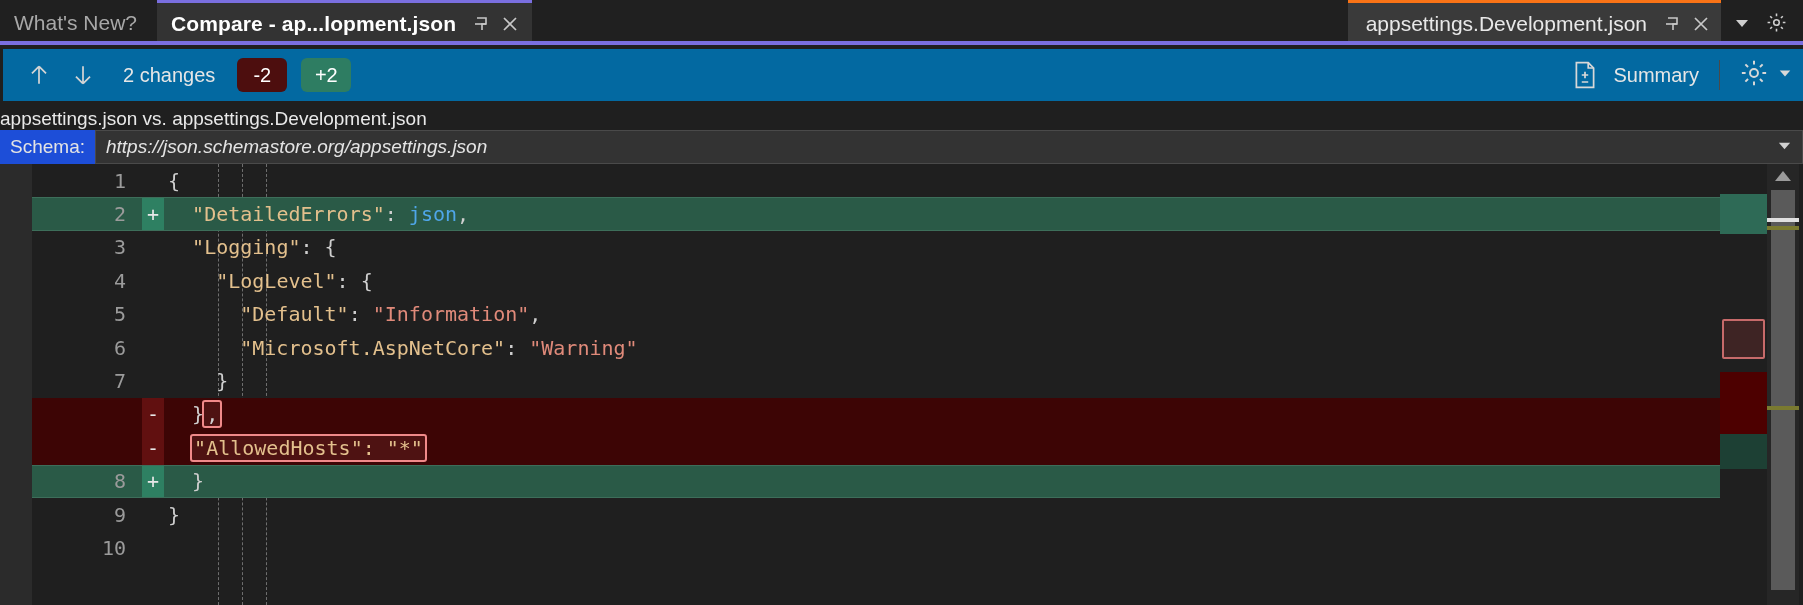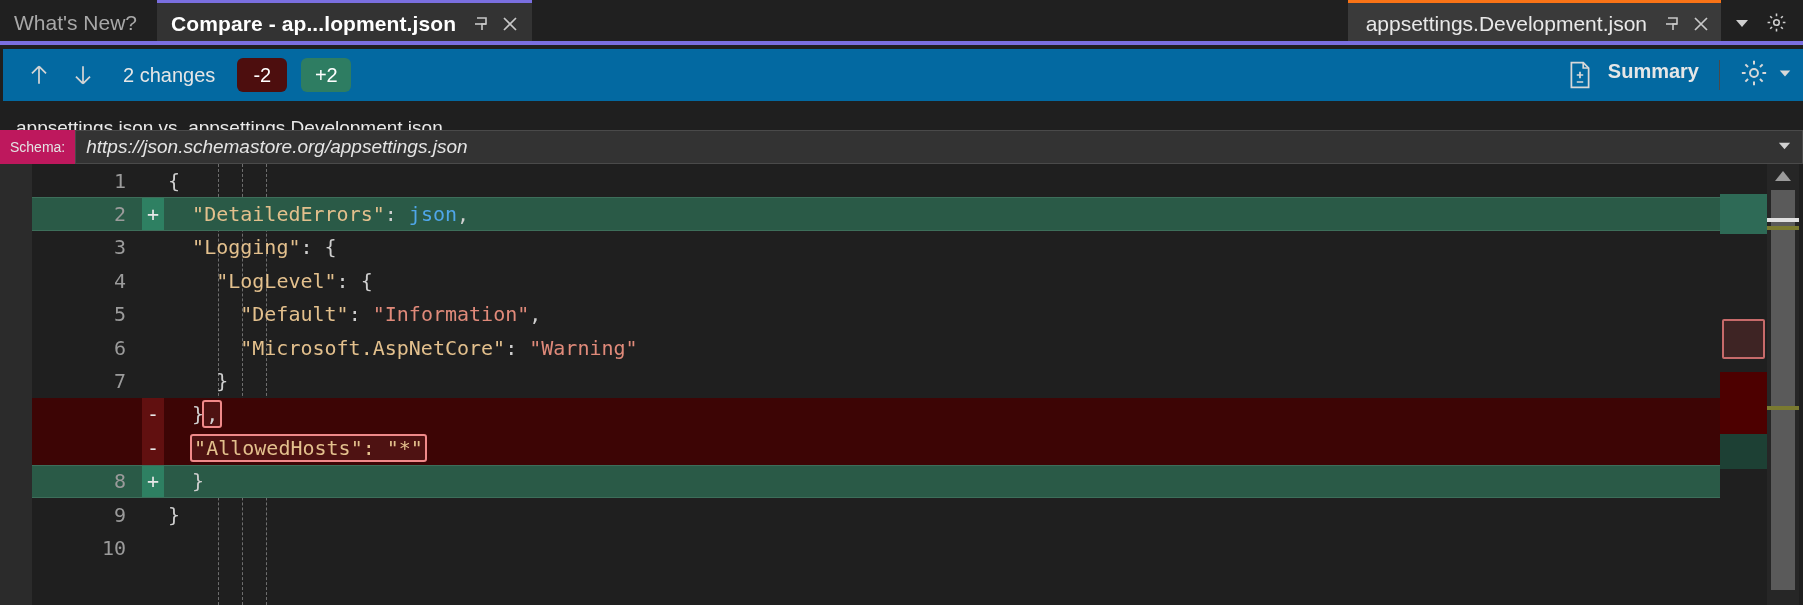--- a/index.html
+++ b/index.html
@@ -62,41 +62,41 @@
     color: #e6e6e6; font-size: 20px; margin-left: 18px; margin-right: 22px; white-space: nowrap;
   }
   .badge {
     height: 34px; min-width: 50px; border-radius: 6px; display: flex;
     align-items: center; justify-content: center; font-size: 20px;
     color: #ffffff; padding: 0 12px; margin-right: 14px;
   }
   .badge.del { background: #4d0e0e; }
   .badge.add { background: #2e7d62; }
   .toolbar-spacer { flex: 1 1 auto; }
-  .summary-btn { display: flex; align-items: flex-start; color: #e6e6e6; font-size: 20px; font-weight: bold; }
+  .summary-btn { display: flex; align-items: center; color: #e6e6e6; font-size: 20px; }
   .summary-icon { width: 30px; height: 30px; margin-right: 10px; color: #d8d8d8; display:flex; align-items:center; }
   .tb-sep { width: 1px; height: 30px; background: #4a4a4a; margin: 0 20px; }
   .gear-wrap { display: flex; align-items: center; color: #d8d8d8; }
   .caret { margin-left: 10px; }
 
   
   .compare-sub {
-    position: absolute; left: 0; top: 113px; width: 1803px; height: 30px;
-    background: #1f1f1f; display: flex; align-items: center; padding-left: 16px;
+    position: absolute; left: 0; top: 104px; width: 1803px; height: 30px;
+    background: #1f1f1f; display: flex; align-items: center; padding-left: 0;
   }
   .compare-sub span { color: #e9e9e9; font-size: 19px; }
 
   
   .schema-bar {
     position: absolute; left: 0; top: 130px; width: 1803px; height: 34px;
     background: #1f1f1f; display: flex; align-items: stretch;
   }
   .schema-label {
     display: flex; align-items: center; padding: 0 10px 0 10px;
-    color: #e4e4e4; font-size: 14px; background: #be185d; white-space: nowrap;
+    color: #e4e4e4; font-size: 19px; background: #1d4ed8; white-space: nowrap;
   }
   .schema-field {
     flex: 1 1 auto; background: #333333; border: 1px solid #4a4a4a;
     display: flex; align-items: center; padding: 0 10px; color: #e4e4e4; font-size: 19px;
     margin-right: 0;
   }
   .schema-field .val { flex: 1 1 auto; font-style: italic; }
   .schema-caret { color: #d0d0d0; padding-left: 8px; }
 
   

